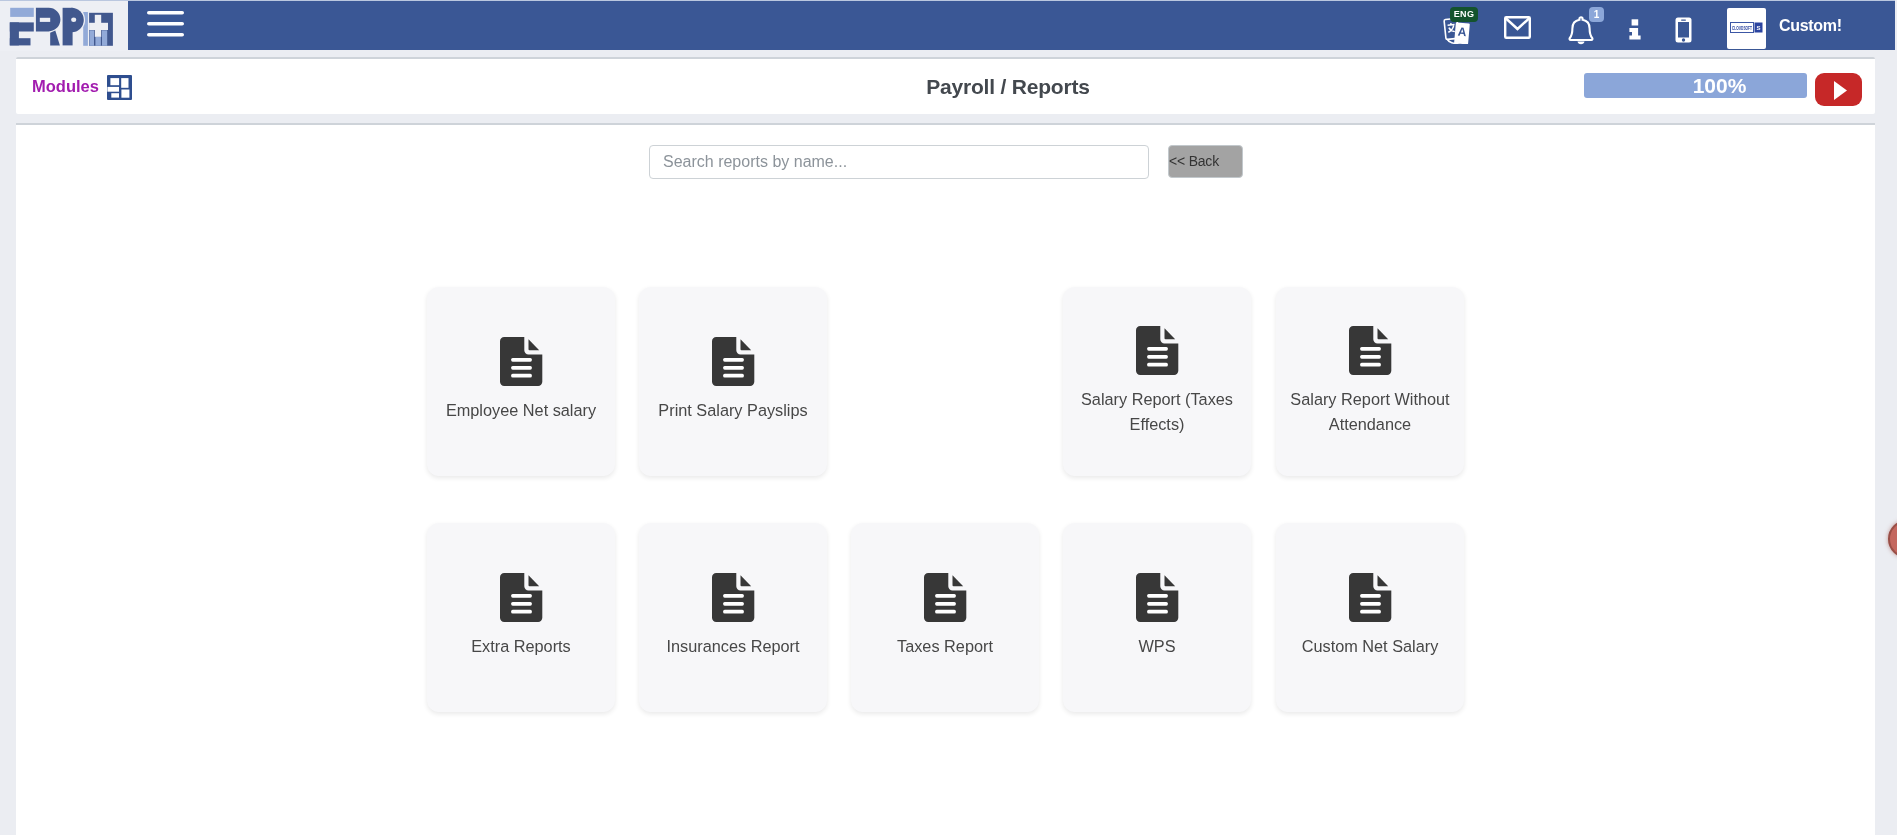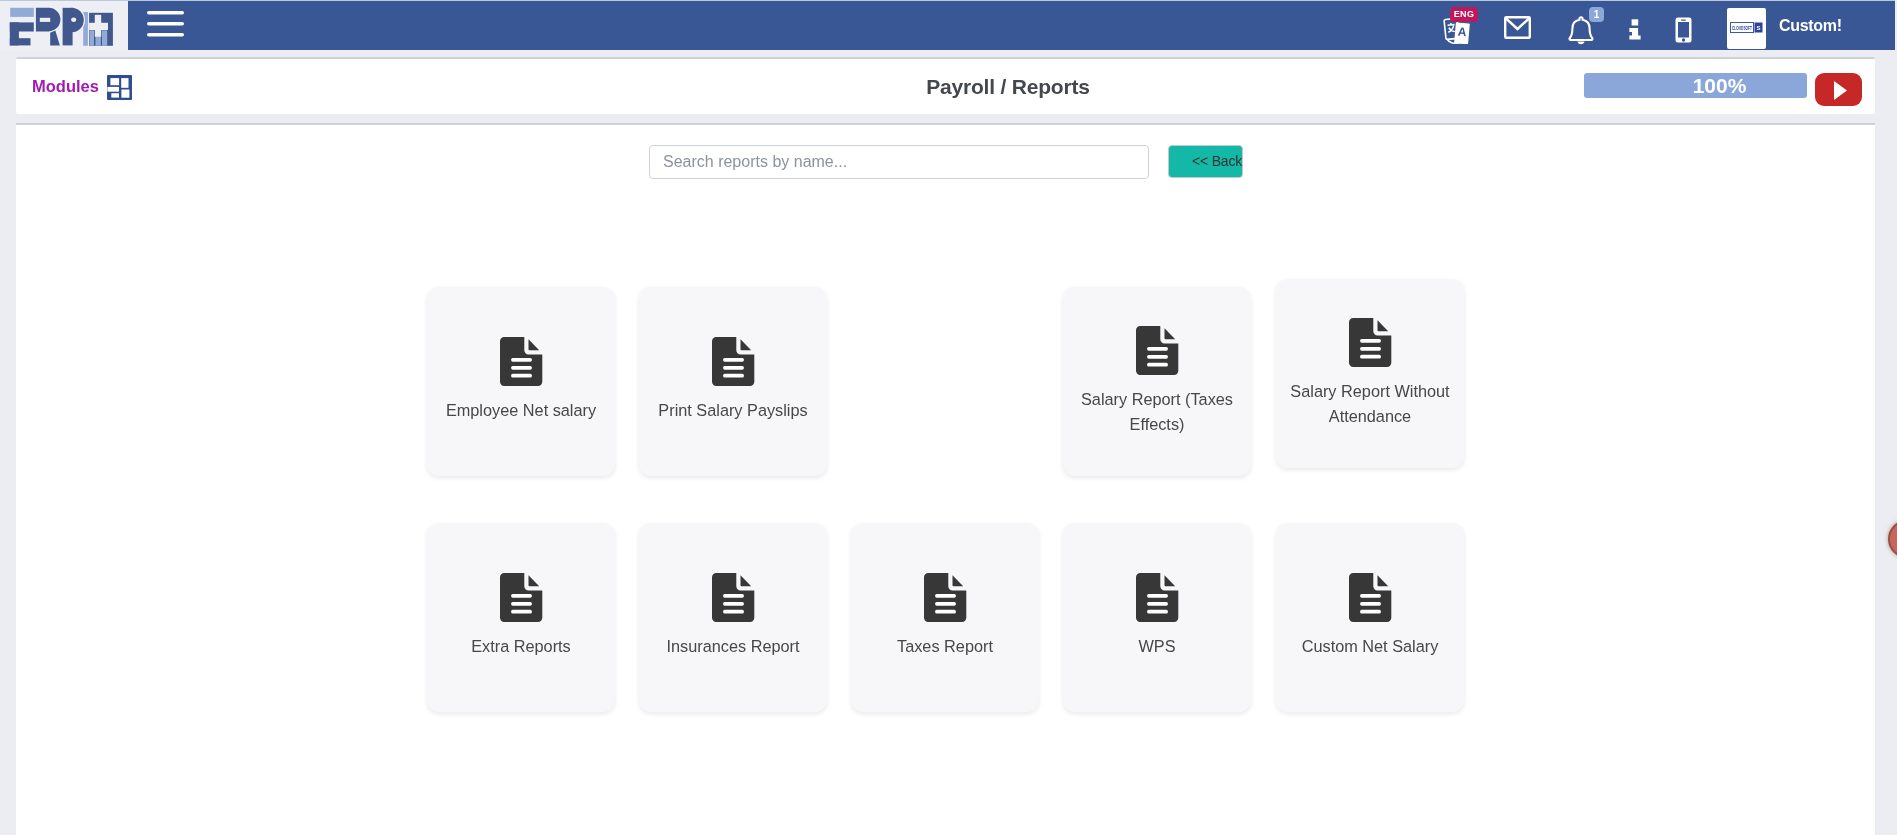--- a/index.html
+++ b/index.html
@@ -4,21 +4,21 @@
 <style>
   * { margin:0; padding:0; box-sizing:border-box; }
   html,body { width:1897px; height:835px; overflow:hidden; }
   body { background:#ebedf2; font-family:"Liberation Sans", sans-serif; position:relative; }
   .abs { position:absolute; }
 
   
   #navbar { left:0; top:0; width:1895px; height:50px; background:#3a5795; border-top:1px solid rgba(230,236,248,.75); }
   #logobox { left:0; top:0; width:128px; height:50px; background:#edeff4; }
   #hamburger { left:147px; top:10px; }
-  #engbadge { left:1450px; top:6px; width:28px; height:15px; background:#be185d; border-radius:4px;
+  #engbadge { left:1450px; top:6px; width:28px; height:15px; background:#14532d; border-radius:4px;
               color:#fff; font-size:9px; font-weight:bold; text-align:center; line-height:15px; letter-spacing:.3px; }
   #bellbadge { left:1589px; top:6px; width:15px; height:15px; background:#8ca7d9; border-radius:4px;
                color:#fff; font-size:10px; font-weight:bold; text-align:center; line-height:15px; }
   #avatar { left:1727px; top:7px; width:39px; height:41px; background:#fff; border-radius:2px; }
   #hello { left:1779px; top:0; height:50px; line-height:50px; color:#fff; font-size:16px; font-weight:bold; letter-spacing:-0.3px; }
 
   
   #titlebar { left:16px; top:57px; width:1859px; height:57px; background:#fff; border-top:2px solid #ced3d9; border-radius:2px; }
   #modules { left:16px; top:0; height:55px; line-height:55px; color:#a21caf; font-size:16.5px; font-weight:bold; }
   #modicon { left:91px; top:16px; }
@@ -27,22 +27,22 @@
   #progress { left:1568px; top:14px; width:223px; height:25px; background:#8ba6d9; border-radius:3px;
               color:#fff; font-size:21px; font-weight:bold; text-align:center; line-height:25px;padding-left:48px; }
   #redbtn { left:1799px; top:14px; width:47px; height:33px; background:#c62828; border-radius:9px; }
   #redbtn svg { position:absolute; left:19px; top:7.5px; }
 
   
   #panel { left:16px; top:123px; width:1859px; height:726px; background:#fff; border-top:2px solid #ced3d9; border-radius:0 0 4px 4px; }
   #search { left:633px; top:20px; width:500px; height:34px; border:1px solid #cdd2d6; border-radius:4px;
             font-family:"Liberation Sans", sans-serif; font-size:16px; padding:0 13px; color:#555; outline:none; }
   #search::placeholder { color:#8c939a; }
-  #backbtn { left:1152px; top:20px; width:75px; height:33px; background:#14b8a6; border:1px solid #c2c8cc; border-radius:4px;
-             font-size:14px; color:#333; text-align:right; line-height:31px; letter-spacing:-0.2px; }
+  #backbtn { left:1152px; top:20px; width:75px; height:33px; background:#a3a3a3; border:1px solid #c2c8cc; border-radius:4px;
+             font-size:14px; color:#333; text-align:left; line-height:31px; letter-spacing:-0.2px; }
 
   .card { position:absolute; width:188px; height:189px; background:#f7f7f9; border-radius:12px;
           box-shadow:0 2px 5px rgba(0,0,0,.09); display:flex; flex-direction:column;
           align-items:center; justify-content:center; }
   .card .lbl { margin-top:12px; margin-bottom:4px; font-size:16.3px; color:#474747; line-height:25px; text-align:center; }
   .card .lbl.two { margin-bottom:0; }
 
   #circ { left:1888px; top:520px; width:38px; height:38px; border-radius:50%; background:#c4685f; border:2px solid #9a4f47; box-shadow:0 0 4px rgba(150,60,50,.5); }
 </style>
 </head>
@@ -188,21 +188,21 @@
         <path fill="#373737" d="M4.2 0 H24.3 V13.3 A4.2 4.2 0 0 0 28.5 17.5 H42.3 V44.8 A4.2 4.2 0 0 1 38.1 49 H4.2 A4.2 4.2 0 0 1 0 44.8 V4.2 A4.2 4.2 0 0 1 4.2 0 Z"></path>
         <path fill="#373737" d="M28.5 2.3 L39.2 13.2 H29.5 A1 1 0 0 1 28.5 12.2 Z"></path>
         <g fill="#fff">
           <rect x="11.1" y="20.9" width="20.8" height="3.8" rx="1.6"></rect>
           <rect x="11.1" y="28.9" width="20.8" height="3.8" rx="1.6"></rect>
           <rect x="11.1" y="36.8" width="20.8" height="3.8" rx="1.6"></rect>
         </g>
       </svg>
       <div class="lbl two">Salary Report (Taxes<br>Effects)</div>
     </div>
-  <div class="card" style="left:1260px;top:154px">
+  <div class="card" style="left:1260px;top:162px">
       <svg width="43" height="49" viewBox="0 0 43 49">
         <path fill="#373737" d="M4.2 0 H24.3 V13.3 A4.2 4.2 0 0 0 28.5 17.5 H42.3 V44.8 A4.2 4.2 0 0 1 38.1 49 H4.2 A4.2 4.2 0 0 1 0 44.8 V4.2 A4.2 4.2 0 0 1 4.2 0 Z"></path>
         <path fill="#373737" d="M28.5 2.3 L39.2 13.2 H29.5 A1 1 0 0 1 28.5 12.2 Z"></path>
         <g fill="#fff">
           <rect x="11.1" y="20.9" width="20.8" height="3.8" rx="1.6"></rect>
           <rect x="11.1" y="28.9" width="20.8" height="3.8" rx="1.6"></rect>
           <rect x="11.1" y="36.8" width="20.8" height="3.8" rx="1.6"></rect>
         </g>
       </svg>
       <div class="lbl two">Salary Report Without<br>Attendance</div>

